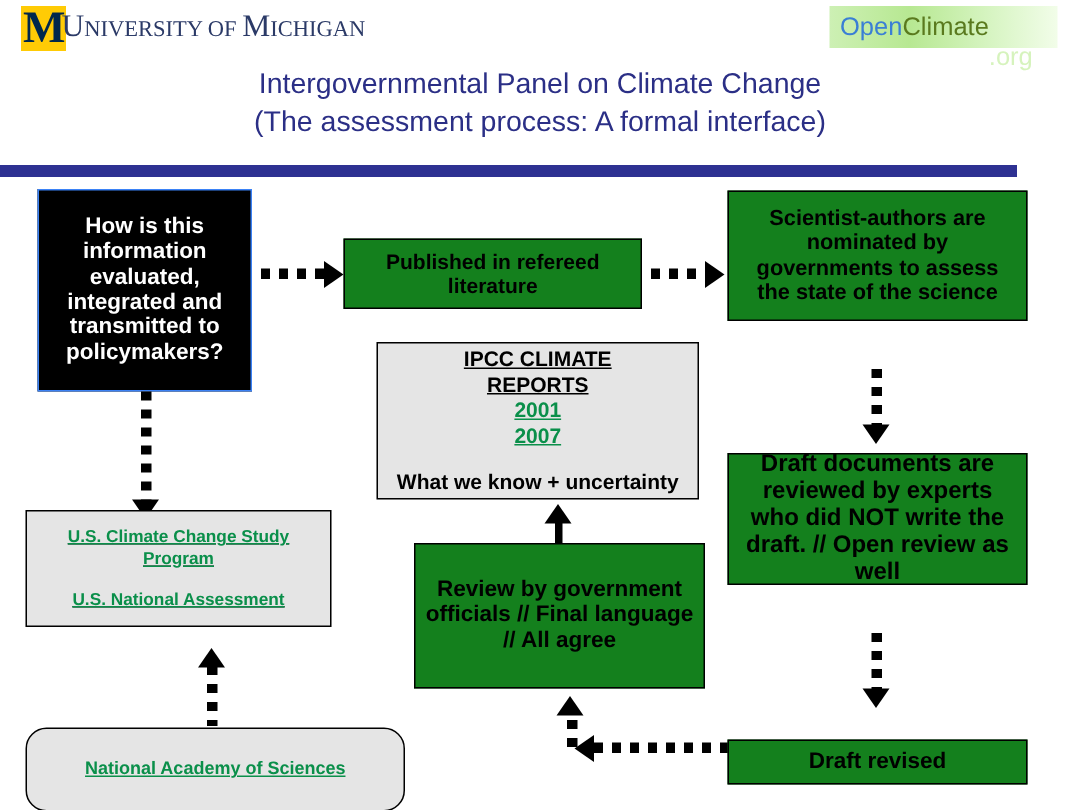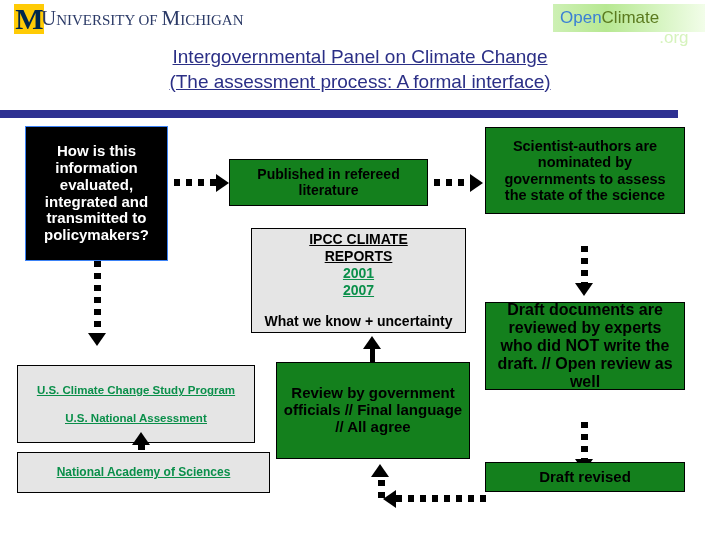--- a/index.html
+++ b/index.html
@@ -70,21 +70,20 @@
 
   .slide-title {
     position: absolute;
     left: 0;
     top: 44px;
     width: 720px;
     text-align: center;
     color: #2b2f86;
     font-size: 19px;
     line-height: 25px;
-    text-decoration: underline;
   }
 
   .navy-bar {
     position: absolute;
     left: 0;
     top: 110px;
     width: 678px;
     height: 8px;
     background: #2e3192;
   }
@@ -209,29 +208,29 @@
   <div class="navy-bar"></div>
 
   <div class="box box-blue" style="left:25px; top:110px; width:143px; height:135px; font-size:15px; padding:3px 6px;">How is this information evaluated, integrated and transmitted to policymakers?</div>
 
   <div class="dot-v" style="left:94px; top:249px; height:86px;"></div>
   <div class="head-down" style="left:88px; top:333px;"></div>
 
   <div class="dot-h" style="left:174px; top:179px; width:44px;"></div>
   <div class="head-right" style="left:216px; top:174px;"></div>
 
-  <div class="box box-yellow" style="left:17px; top:365px; width:238px; height:78px; padding:4px 5px;text-decoration:underline;">
+  <div class="box box-yellow" style="left:17px; top:340px; width:204px; height:78px; padding:4px 5px;text-decoration:underline;">
     <div class="y-green-link" style="font-size:11.5px; line-height:1.25;">U.S. Climate Change Study Program</div>
     <div class="y-green-link" style="font-size:11.5px; margin-top:14px;">U.S. National Assessment</div>
   </div>
 
   <div class="dot-v" style="left:138px; top:444px; height:40px;"></div>
   <div class="head-up" style="left:132px; top:432px;"></div>
 
-  <div class="box box-yellow" style="left:17px; top:452px; width:253px; height:41px; padding:2px 5px;">
+  <div class="box box-yellow" style="left:17px; top:485px; width:253px; height:56px; padding:2px 5px;border-radius:14px;">
     <div class="y-green-link" style="font-size:12px;">National Academy of Sciences</div>
   </div>
 
   <div class="box box-green" style="left:229px; top:159px; width:199px; height:47px; font-size:14px; padding:8px 6px;">Published in refereed literature</div>
 
   <div class="dot-h" style="left:434px; top:179px; width:42px;"></div>
   <div class="head-right" style="left:470px; top:174px;"></div>
 
   <div class="box box-yellow" style="left:251px; top:228px; width:215px; height:105px; padding:4px 6px;">
     <div class="y-title" style="font-size:14px; line-height:1.22;">IPCC CLIMATE</div>
@@ -254,15 +253,15 @@
   <div class="box box-green" style="left:485px; top:127px; width:200px; height:87px; font-size:14.5px; padding:2px 7px;">Scientist-authors are nominated by governments to assess the state of the science</div>
 
   <div class="dot-v" style="left:581px; top:246px; height:38px;"></div>
   <div class="head-down" style="left:575px; top:283px;"></div>
 
   <div class="box box-green" style="left:485px; top:302px; width:200px; height:88px; font-size:16px; padding:2px 7px;">Draft documents are reviewed by experts who did NOT write the draft.  // Open review as well</div>
 
   <div class="dot-v" style="left:581px; top:422px; height:38px;"></div>
   <div class="head-down" style="left:575px; top:459px;"></div>
 
-  <div class="box box-green" style="left:485px; top:462px; width:200px; height:30px; font-size:15px;">Draft revised</div>
+  <div class="box box-green" style="left:485px; top:493px; width:200px; height:30px; font-size:15px;">Draft revised</div>
 
 </div>
 
 </body></html>

